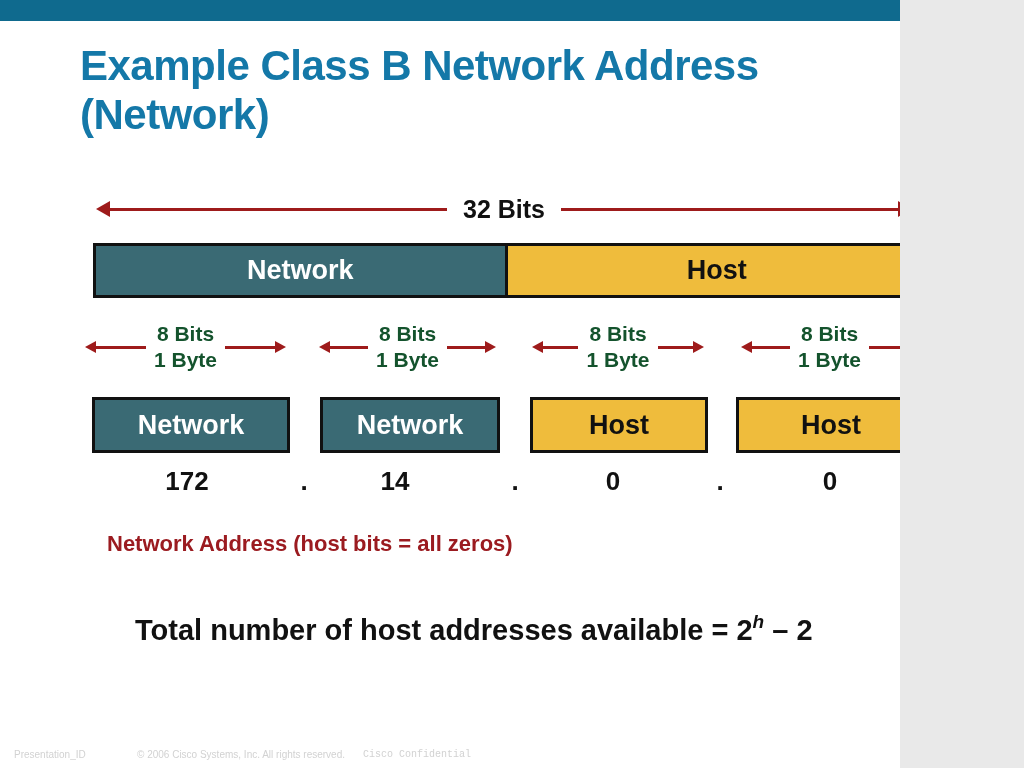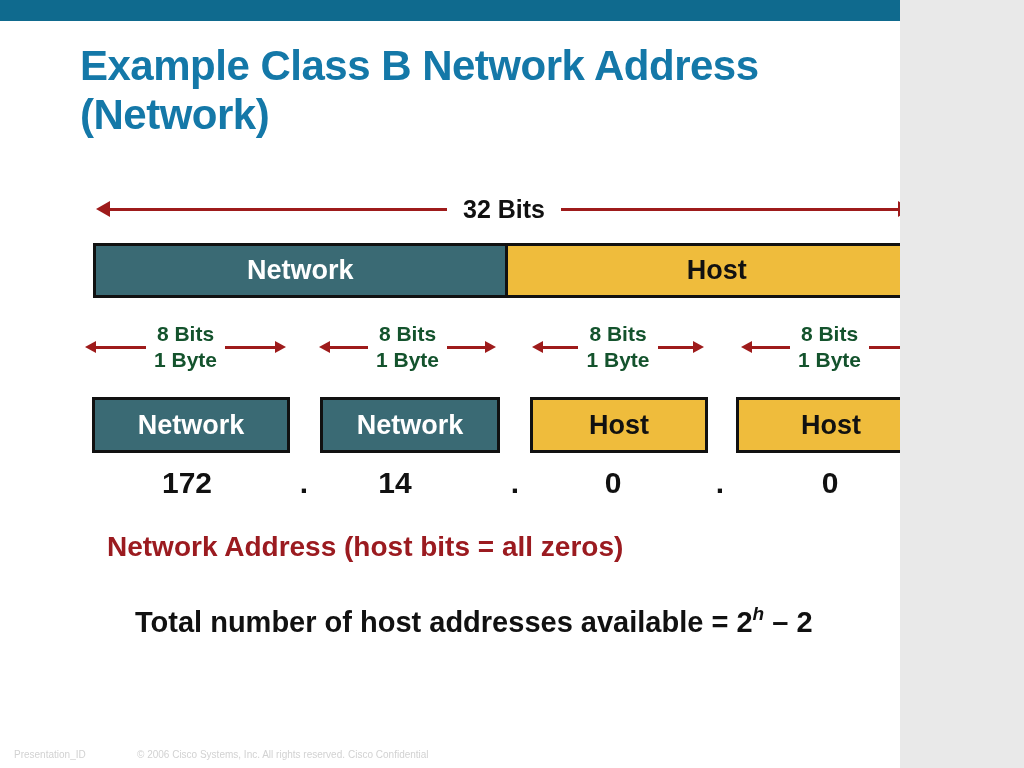--- a/index.html
+++ b/index.html
@@ -94,54 +94,54 @@
     display: flex; align-items: center; justify-content: center;
   }
   .figure-id span {
     writing-mode: vertical-rl; transform: rotate(180deg);
     font-size: 7px; color: #555; letter-spacing: 0.5px;
   }
 
   
   .addr span {
     position: absolute; top: 466px;
-    font-size: 30px; font-weight: bold; color: #111;
+    font-size: 26px; font-weight: bold; color: #111;
     text-align: center;
   }
   .a0 { left: 137px; width: 100px; }
   .a1 { left: 284px; width: 40px; }
   .a2 { left: 345px; width: 100px; }
   .a3 { left: 495px; width: 40px; }
   .a4 { left: 563px; width: 100px; }
   .a5 { left: 700px; width: 40px; }
   .a6 { left: 780px; width: 100px; }
 
   
   .caption {
     position: absolute; left: 107px; top: 531px;
-    font-size: 28px; font-weight: bold; color: #9b1b20;
+    font-size: 22px; font-weight: bold; color: #9b1b20;
   }
 
   
   .body-text {
     position: absolute; left: 135px; top: 606px;
     font-size: 29px; font-weight: bold; color: #111;
-    line-height: 32px;
+    line-height: 48px;
   }
   .sup-h {
     font-style: italic; font-size: 19px;
     position: relative; top: -12px;
   }
   .it-h { font-style: italic; }
 
   
   .footer-item { position: absolute; top: 749px; font-size: 10px; color: #d2d2d2; }
   .f-pid  { left: 14px; }
   .f-copy { left: 137px; }
-  .f-conf { left: 348px; }
+  .f-conf { left: 363px; font-family: Liberation Mono, monospace; }
   .page-number {
     position: absolute; left: 950px; top: 740px; width: 30px;
     font-size: 15px; color: #b5b5b5; text-align: center;
   }
 </style>
 </head>
 <body>
 
 <div id="slide">
 

